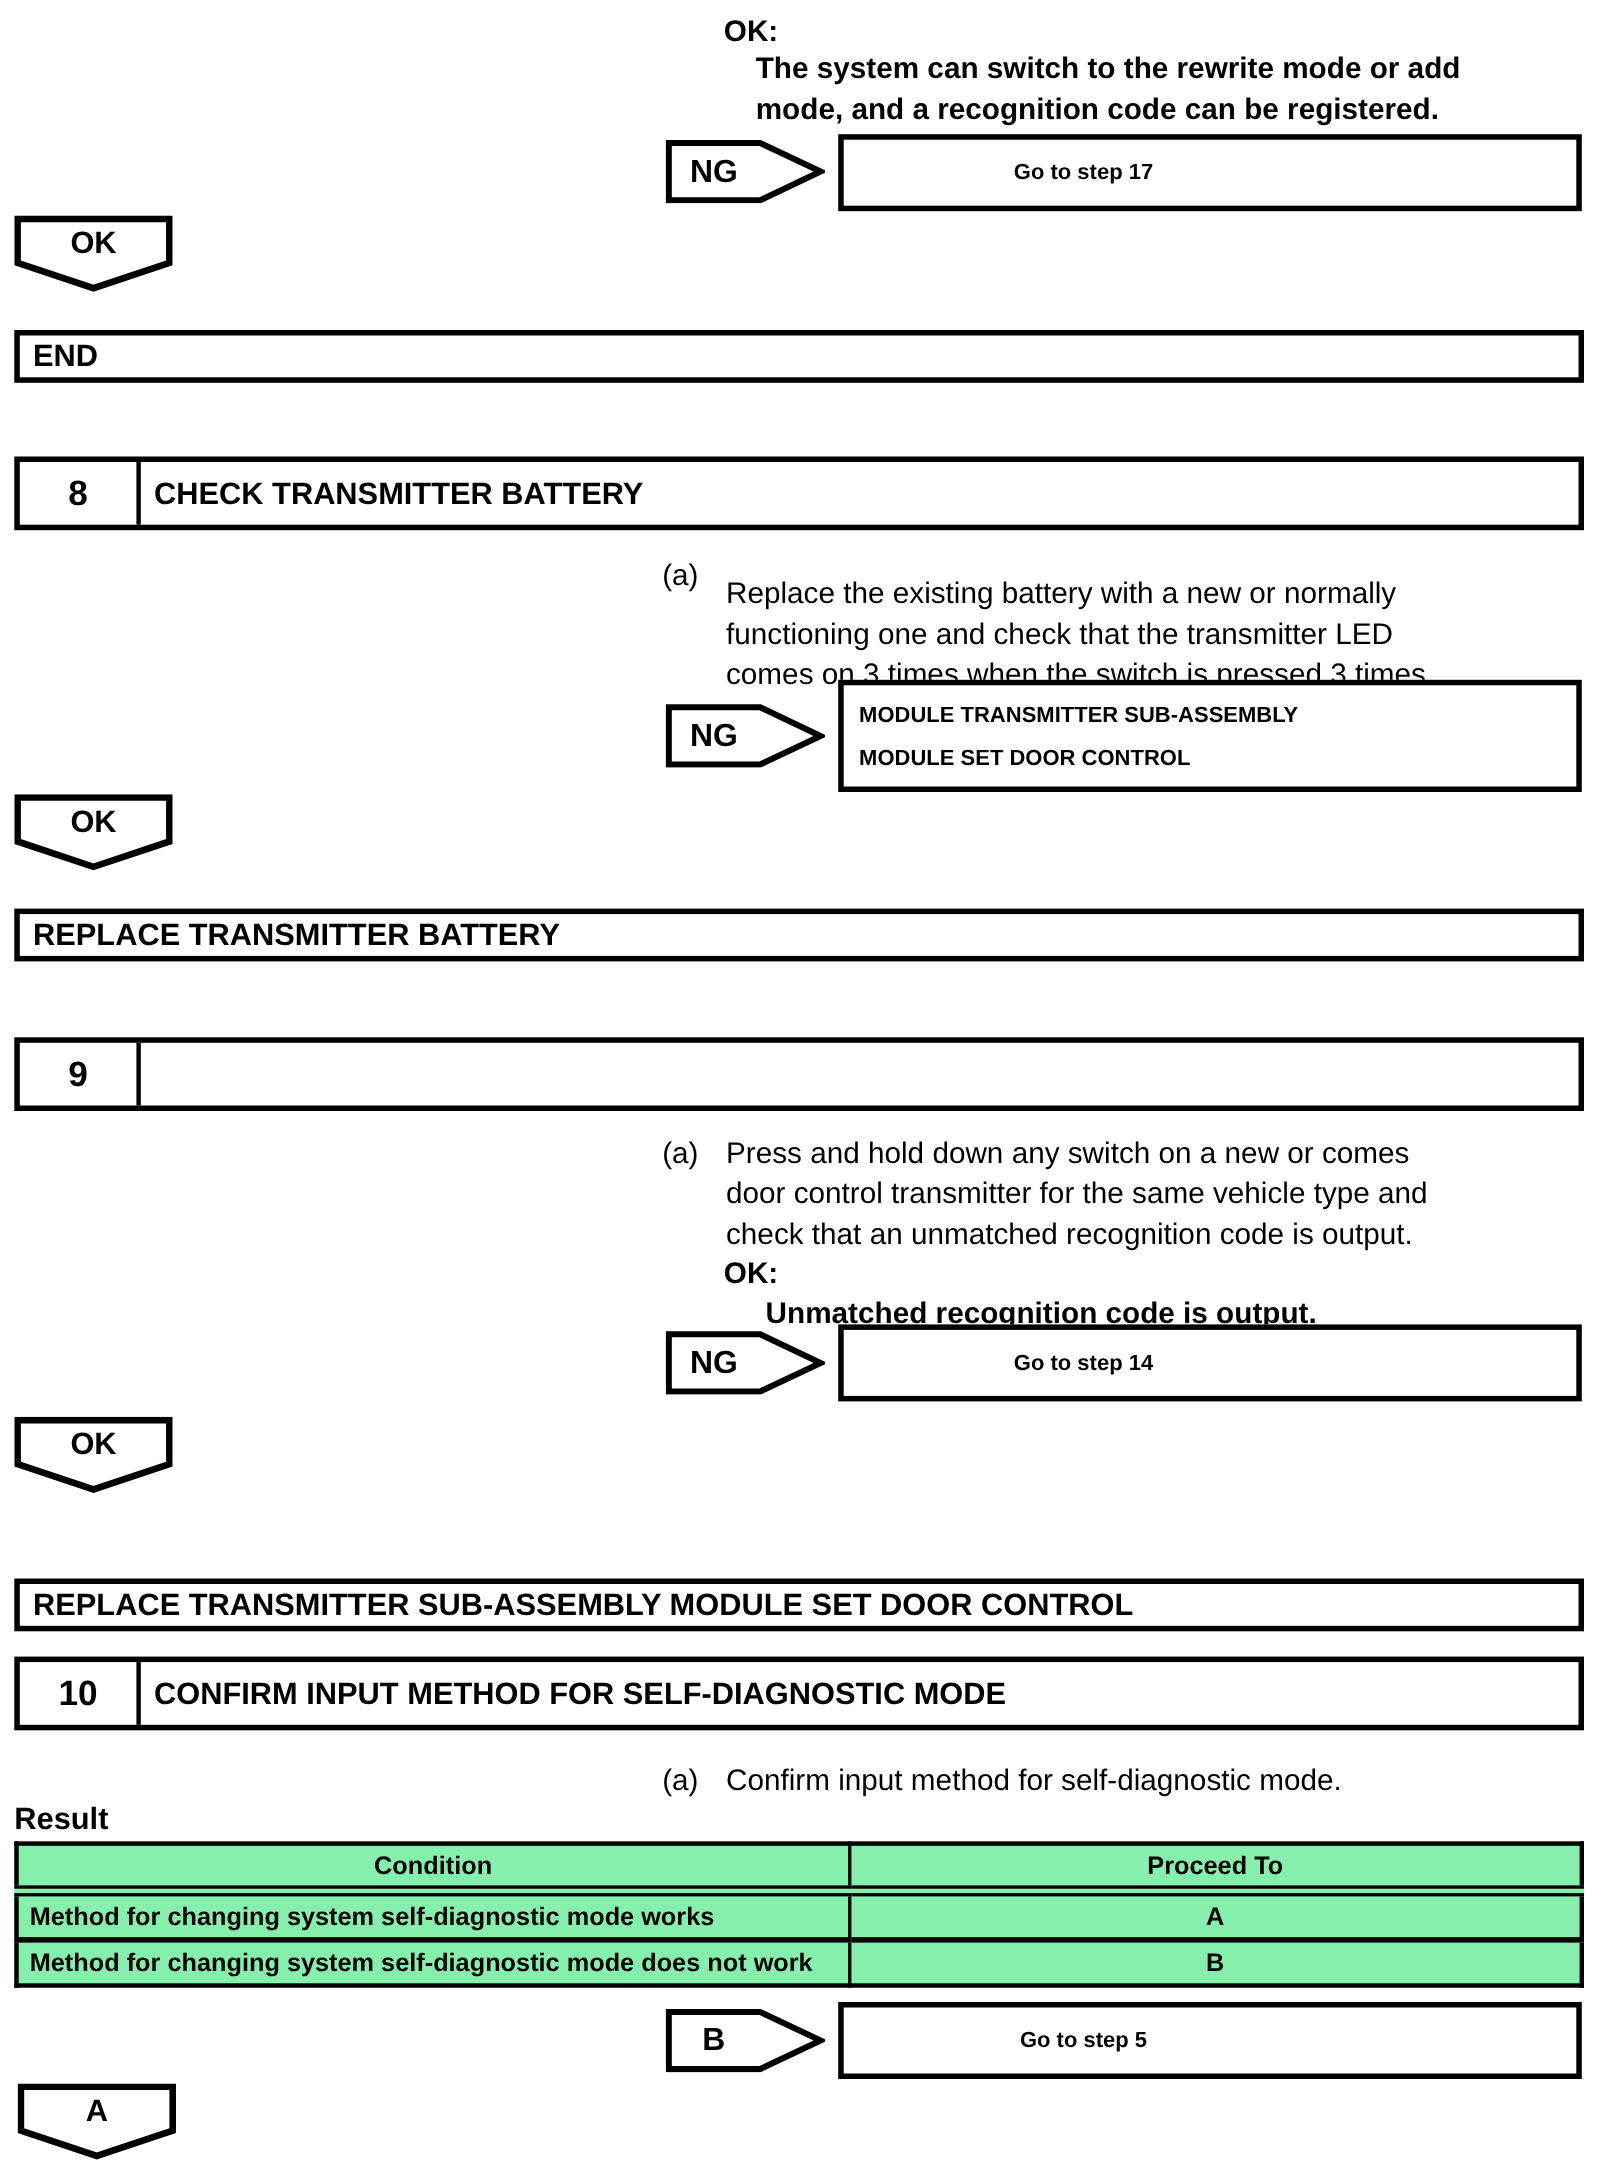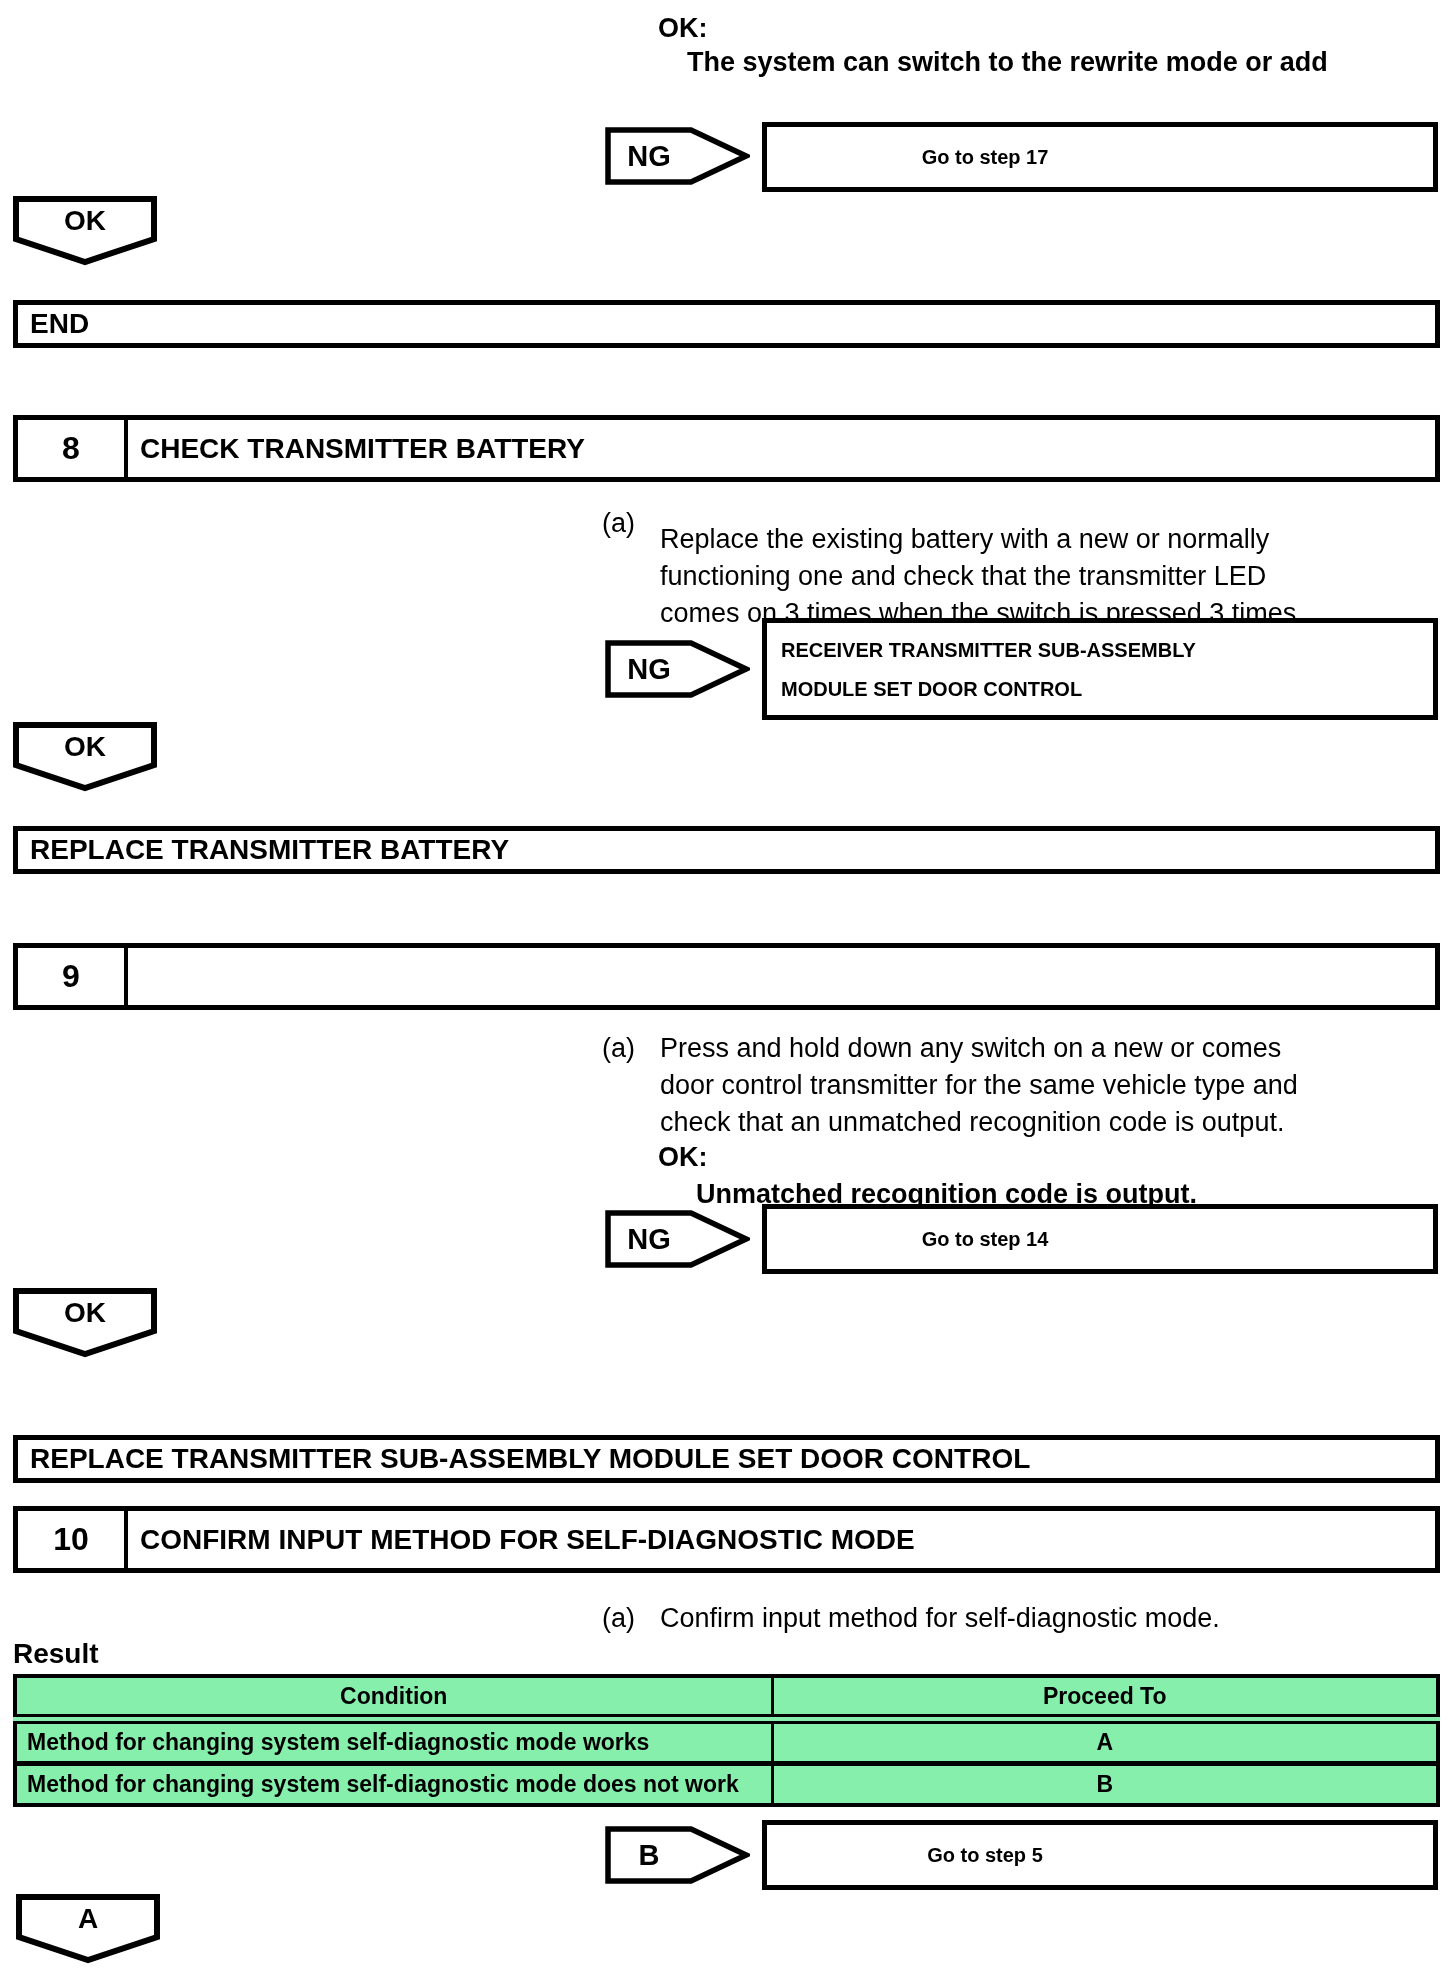--- a/index.html
+++ b/index.html
@@ -108,20 +108,21 @@
   .col-condition { width: 757px; }
 </style>
 </head>
 <body>
 
 <div id="canvas">
 
   <div class="abs cond-line" style="left:658px; top:10px;">OK:</div>
   <div class="abs" style="left:687px; top:44px;">
     <div class="cond-line">The system can switch to the rewrite mode or add</div>
+    <div class="cond-line">mode, and a recognition code can be registered.</div>
   </div>
 
   <div class="abs flow-arrow" style="left:605px; top:127px;">
     <svg viewBox="0 0 145 58">
       <polygon points="3,3 86,3 141,29 86,55 3,55" fill="#fff" stroke="#000" stroke-width="5.5"></polygon>
     </svg>
     <span class="arrow-label">NG</span>
   </div>
   <div class="abs action-box" style="top:122px;">
     <span>Go to step 17</span>
@@ -150,21 +151,21 @@
     <div class="body-line">comes on 3 times when the switch is pressed 3 times.</div>
   </div>
 
   <div class="abs flow-arrow" style="left:605px; top:640px;">
     <svg viewBox="0 0 145 58">
       <polygon points="3,3 86,3 141,29 86,55 3,55" fill="#fff" stroke="#000" stroke-width="5.5"></polygon>
     </svg>
     <span class="arrow-label">NG</span>
   </div>
   <div class="abs action-box two-line" style="top:618px;">
-    <div class="nowrap">RECEIVER TRANSMITTER SUB-ASSEMBLY</div>
+    <div class="nowrap">MODULE TRANSMITTER SUB-ASSEMBLY</div>
     <div class="nowrap">MODULE SET DOOR CONTROL</div>
   </div>
 
   <div class="abs pent" style="left:13px; top:722px;">
     <svg viewBox="0 0 144 70">
       <polygon points="3,3 141,3 141,43 72,66 3,43" fill="#fff" stroke="#000" stroke-width="6"></polygon>
     </svg>
     <span class="pent-label">OK</span>
   </div>
 

